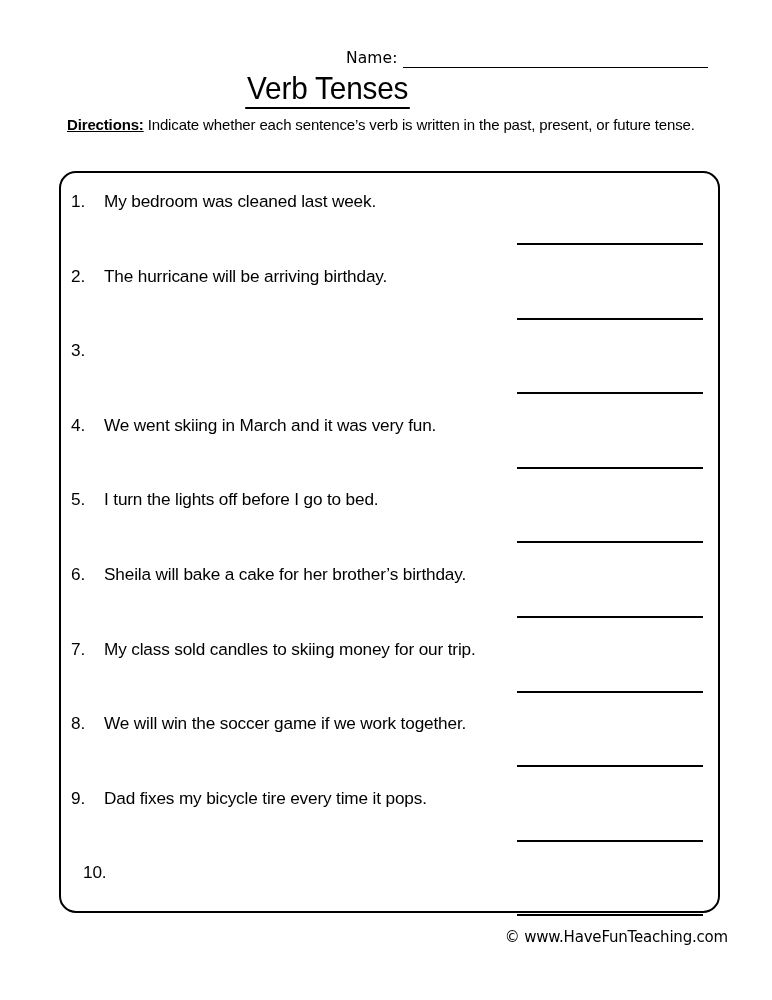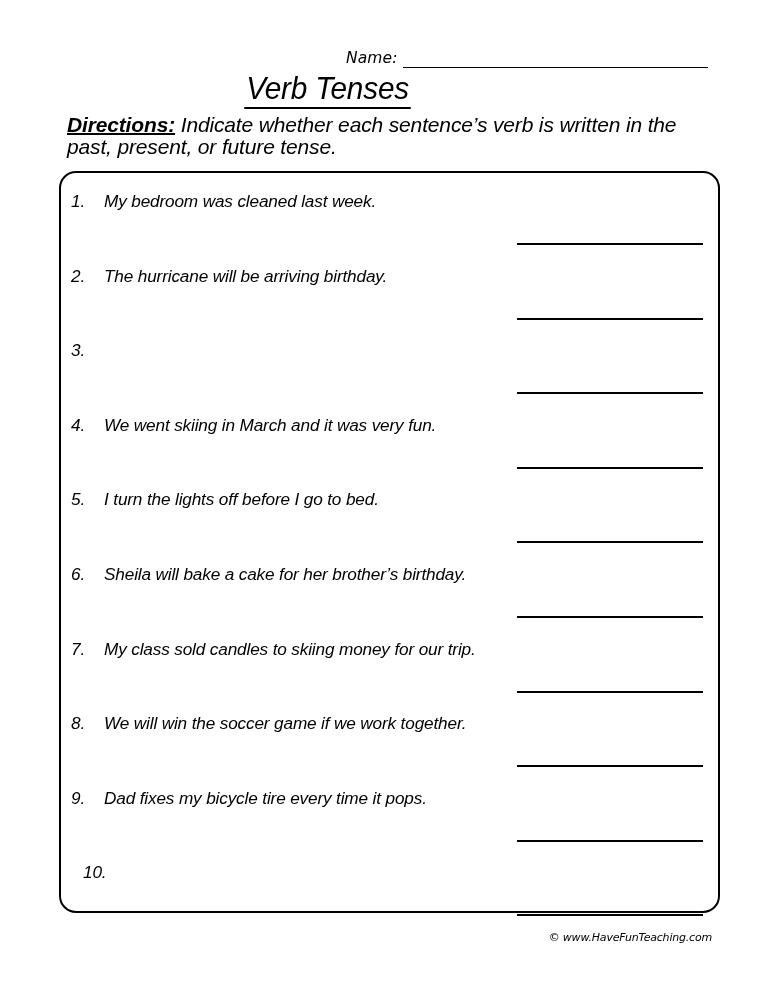--- a/index.html
+++ b/index.html
@@ -17,21 +17,20 @@
     color: #000000;
     -webkit-font-smoothing: antialiased;
   }
 
   .page {
     position: absolute;
     left: 0; top: 0;
     width: 772px;
     height: 1000px;
     background: #fff;
-    font-style: italic;
   }
 
   
   .name-row {
     position: absolute;
     left: 346px;
     top: 44px;
     width: 362px;
     height: 24px;
     display: flex;
@@ -72,21 +71,21 @@
     transform: scaleX(0.93);
     transform-origin: center bottom;
   }
 
   
   .directions {
     position: absolute;
     left: 67px;
     top: 114px;
     width: 646px;
-    font-size: 21px;
+    font-size: 15px;
     line-height: 22px;
     letter-spacing: -0.15px;
     text-align: left;
   }
   .directions-label {
     font-weight: bold;
     text-decoration: underline;
     text-underline-offset: 1px;
   }
 
@@ -147,26 +146,26 @@
     left: 456px;
     width: 186px;
     top: 62px;
     border-bottom: 2.4px solid #000;
     height: 0;
   }
 
   
   .footer {
     position: absolute;
-    left: 0;
+    left: 16px;
     top: 929px;
     width: 712px;
     text-align: right;
     font-family: "DejaVu Sans", sans-serif;
-    font-size: 11px;
+    font-size: 15px;
     line-height: 17px;
     letter-spacing: -0.2px;
   }
 </style>
 </head>
 <body>
 
 <div class="page">
 
   <div class="name-row">

